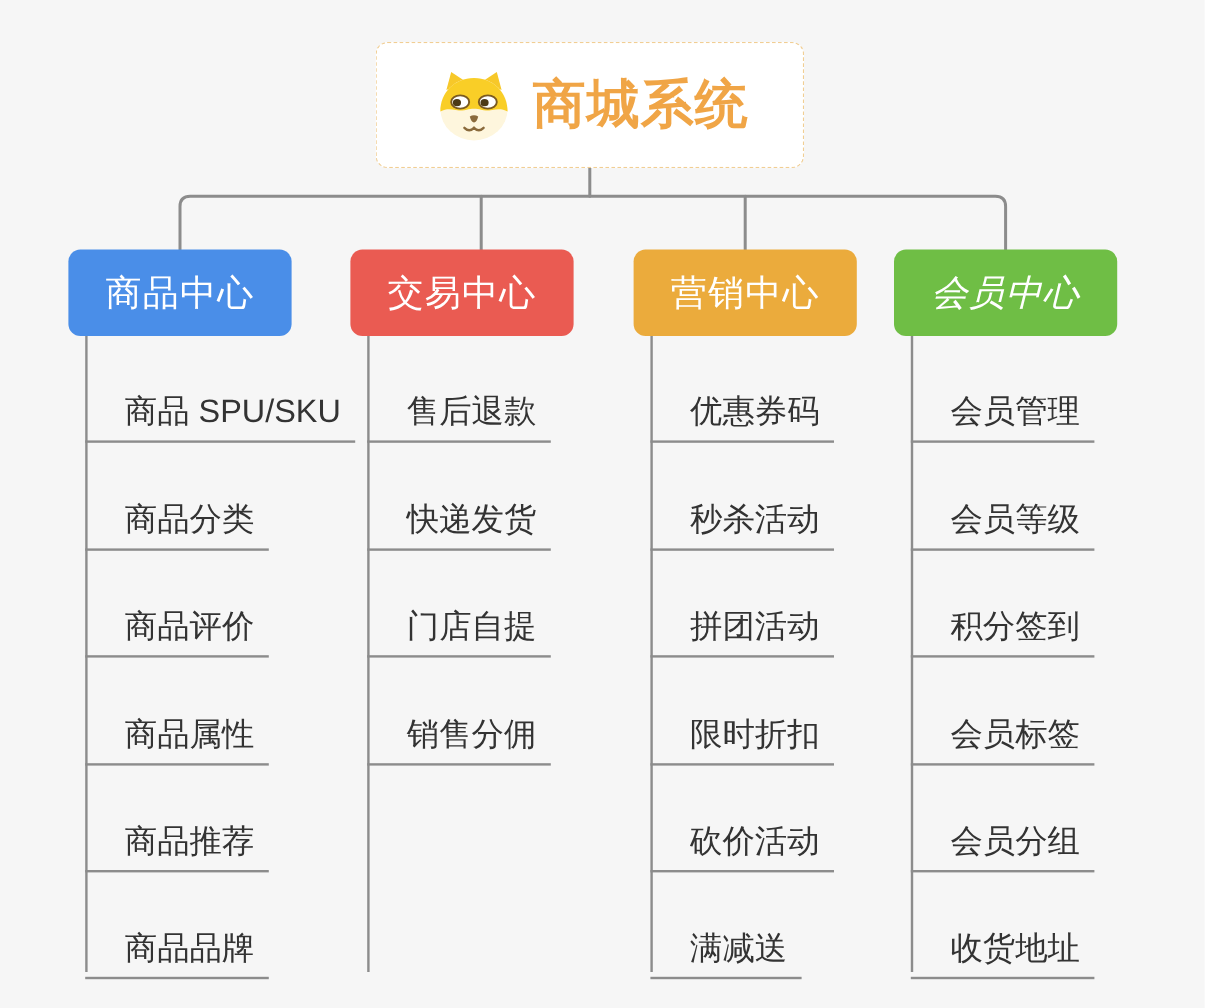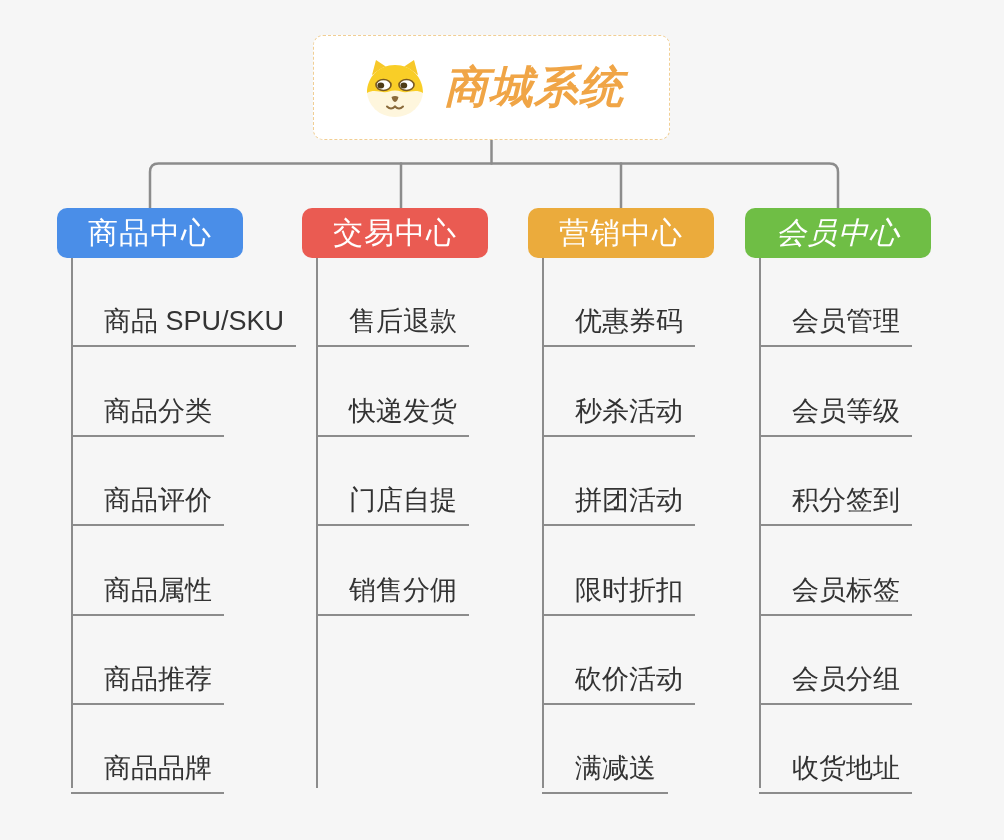--- a/index.html
+++ b/index.html
@@ -29,39 +29,38 @@
     width: 357px; height: 105px;
     background: #FFFFFF;
     border: 1px dashed #F1CE93;
     border-radius: 10px;
     box-sizing: border-box;
     display: flex;
     align-items: center;
     justify-content: center;
     gap: 13px;
     cursor: pointer;
-    font-style: italic;
   }
   .root-icon { display: inline-flex; width: 72px; height: 62px; }
   .root-title {
     font-size: 44px;
     font-weight: bold;
     letter-spacing: 1px;
     color: #F0A546;
     white-space: nowrap;
   }
   
   .branch-column {
     position: absolute;
     top: 208px;
     width: 186px;
   }
   .branch-header {
     width: 186px;
-    height: 50px;
+    height: 72px;
     border-radius: 10px;
     display: flex;
     align-items: center;
     justify-content: center;
     color: #FFFFFF;
     font-size: 30px;
     letter-spacing: 1px;
     white-space: nowrap;
     cursor: pointer;
   }
@@ -143,21 +142,21 @@
         </div>
         <div class="leaf-slot">
           <span class="leaf-label">商品推荐</span>
         </div>
         <div class="leaf-slot">
           <span class="leaf-label">商品品牌</span>
         </div>
       </div>
   </div>
 
-  <div class="branch-column" style="left:302px">
+  <div class="branch-column" style="left:292px">
     <div class="branch-header" style="background: rgb(234, 91, 82);">交易中心</div>
     <div class="branch-children">
       <div class="branch-vline"></div>
         <div class="leaf-slot">
           <span class="leaf-label">售后退款</span>
         </div>
         <div class="leaf-slot">
           <span class="leaf-label">快递发货</span>
         </div>
         <div class="leaf-slot">

